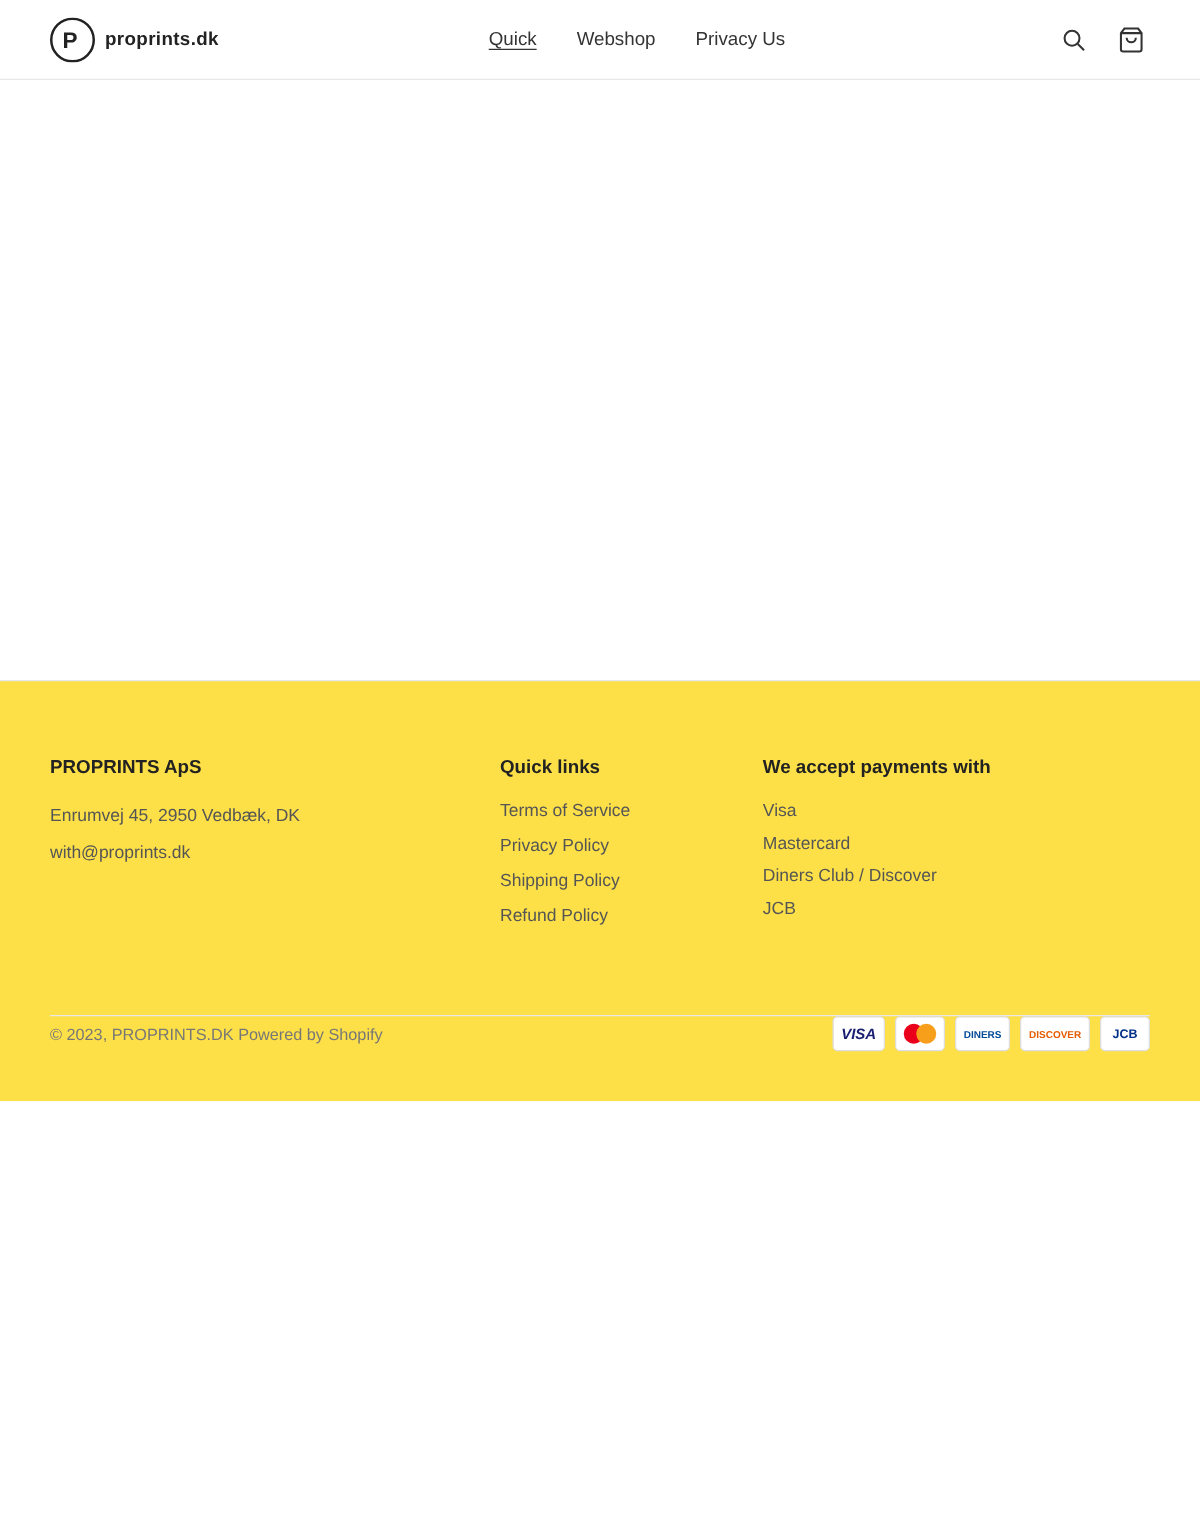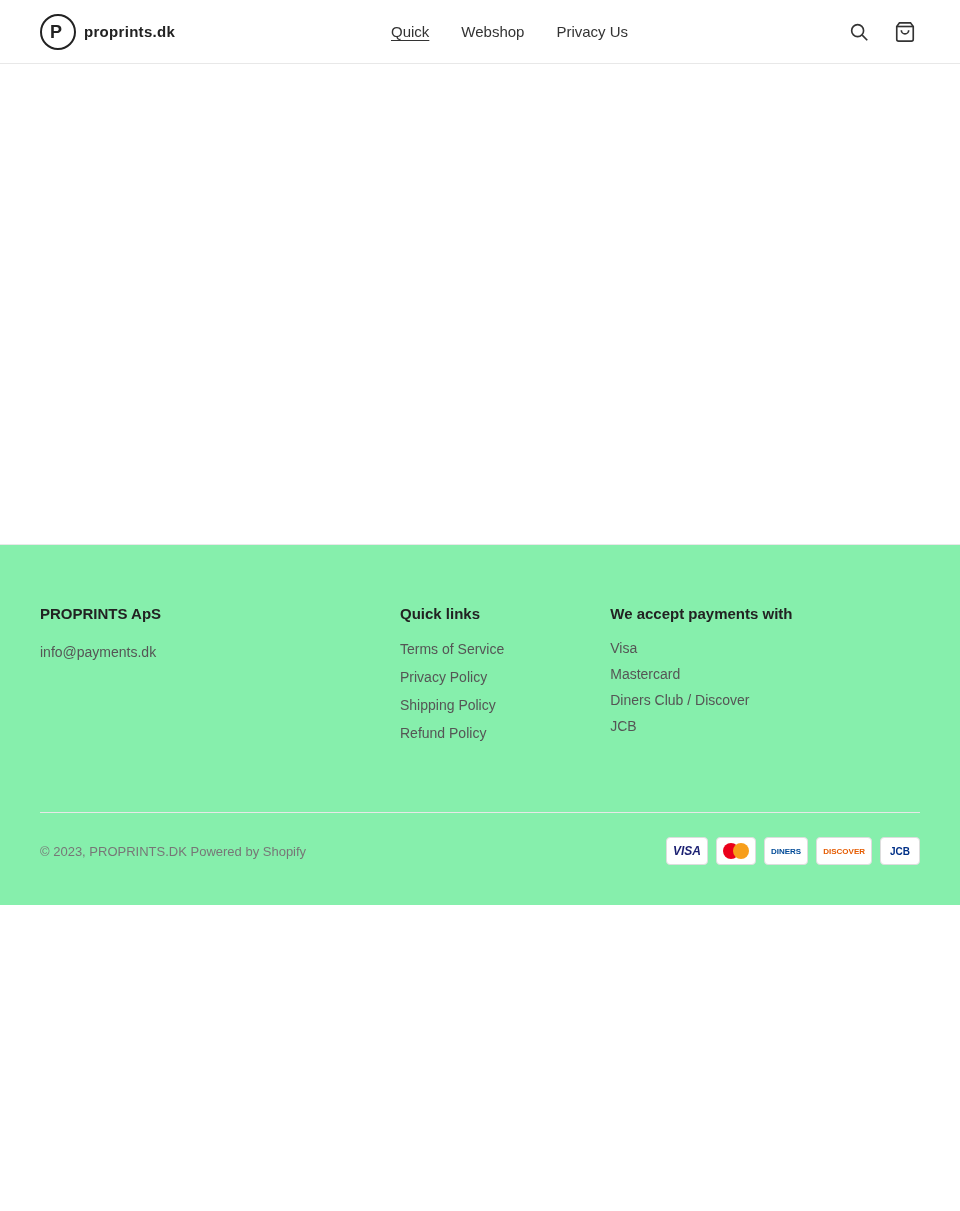--- a/index.html
+++ b/index.html
@@ -62,21 +62,21 @@
     }
 
     
     main {
       min-height: 480px;
       background: #fff;
     }
 
     
     footer {
-      background: #86efac;
+      background: #fde047;
       border-top: 1px solid #e8e8e8;
       padding: 60px 40px 40px;
     }
     .footer-top {
       display: flex;
       gap: 80px;
       margin-bottom: 60px;
     }
     .footer-company {
       flex: 0 0 auto;
@@ -127,21 +127,20 @@
     .footer-payments-section ul {
       list-style: none;
     }
     .footer-payments-section ul li {
       margin-bottom: 10px;
       font-size: 14px;
       color: #555;
     }
     .footer-bottom {
       border-top: 1px solid #e8e8e8;
-      padding-top: 24px;
       display: flex;
       align-items: center;
       justify-content: space-between;
     }
     .footer-copyright {
       font-size: 13px;
       color: #777;
     }
     .footer-copyright a {
       color: #777;
@@ -220,21 +219,22 @@
 </header>
 
 <main>
 </main>
 
 <footer>
   <div class="footer-top">
 
     <div class="footer-company">
       <h3>PROPRINTS ApS</h3>
-      <p>info@payments.dk</p>
+      <p>Enrumvej 45, 2950 Vedbæk, DK</p>
+      <p>with@proprints.dk</p>
     </div>
 
     <div class="footer-links-section">
       <h3>Quick links</h3>
       <ul>
         <li>
           <a href="#">Terms of Service</a>
         </li>
         <li>
           <a href="#">Privacy Policy</a>

